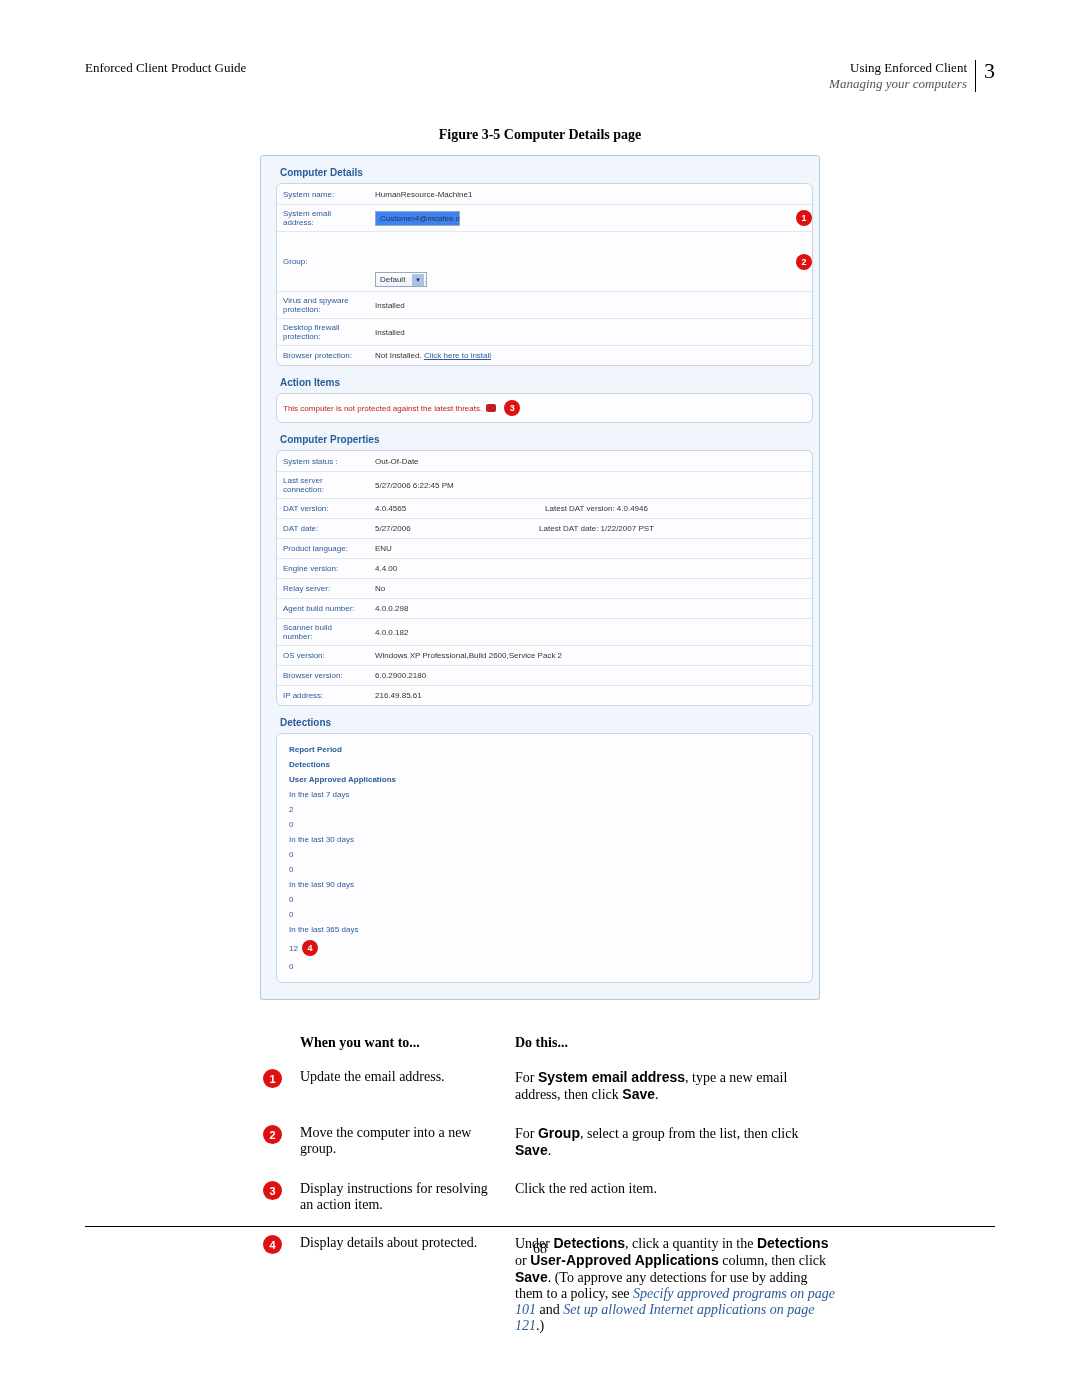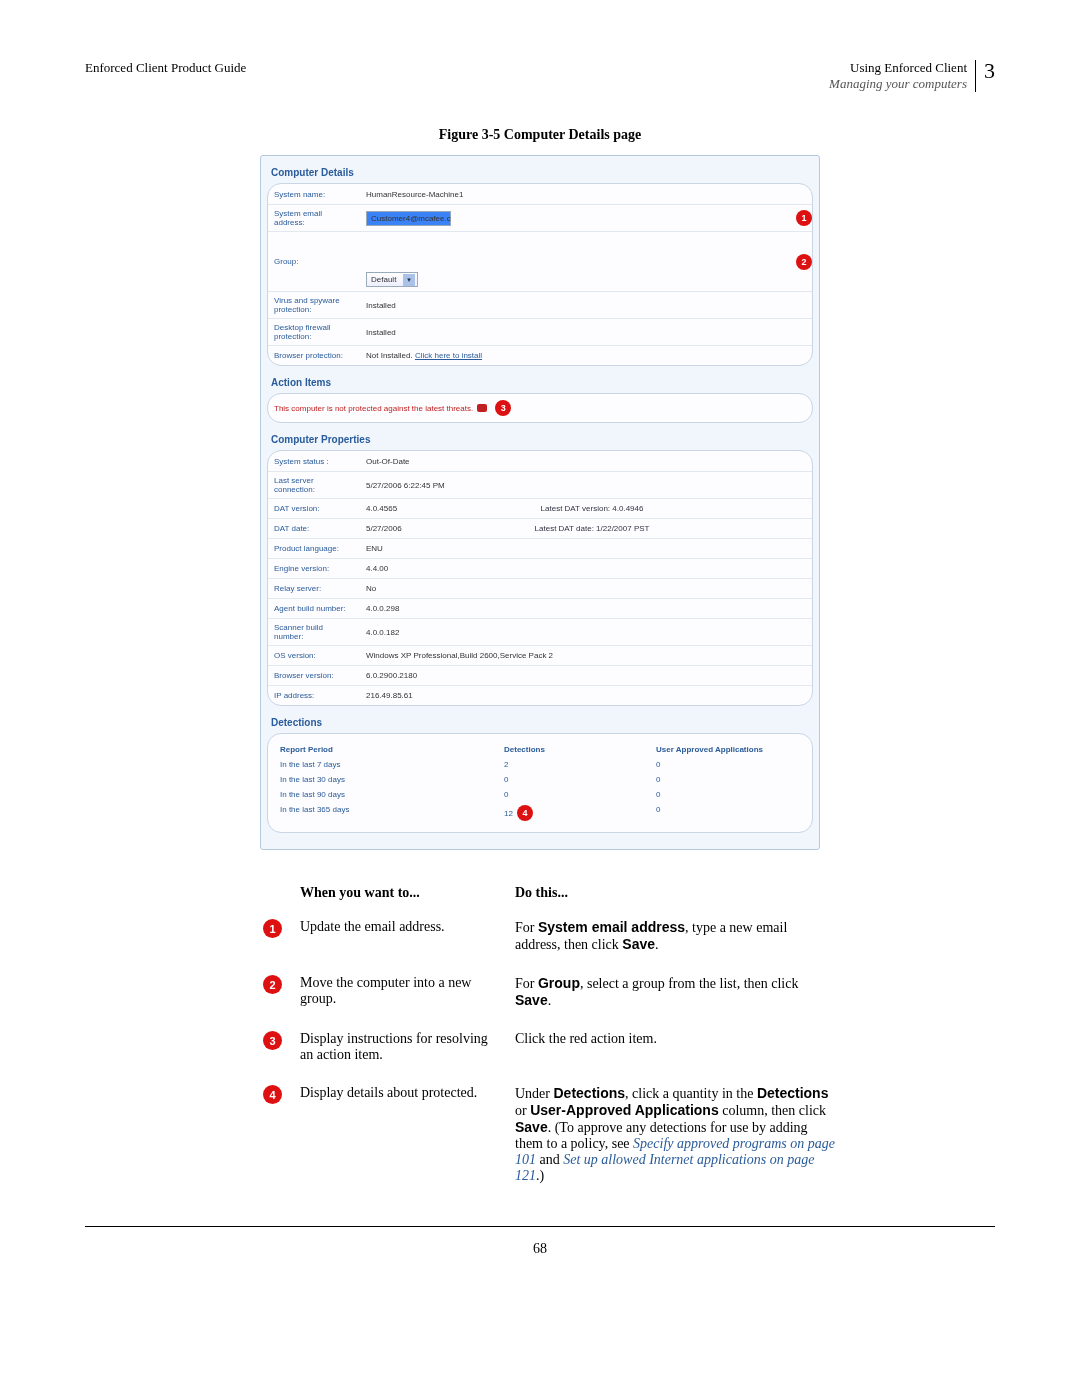--- a/index.html
+++ b/index.html
@@ -48,32 +48,32 @@
   }
   .screenshot {
     width: 560px;
     margin: 0 auto;
     background: #f0f6fb;
     border: 1px solid #b4c9de;
     border-radius: 3px;
     font-family: Arial, Helvetica, sans-serif;
     font-size: 8.5px;
     color: #334;
-    padding: 6px 6px 10px 6px;
+    padding: 6px 6px 10px 15px;
   }
   .section-title {
     color: #2a5b9a;
     font-weight: bold;
     font-size: 10px;
     padding: 5px 4px;
   }
   .panel {
     background: #fdfdff;
     border: 1px solid #c8d6e6;
-    border-radius: 14px;
+    border-radius: 6px;
     margin-bottom: 6px;
     overflow: hidden;
   }
   .kv-row {
     display: flex;
     border-top: 1px solid #e1e8f0;
     min-height: 20px;
     align-items: center;
   }
   .kv-row:first-child { border-top: none; }
@@ -158,20 +158,21 @@
     font-family: Arial, sans-serif;
     margin-left: 4px;
     flex-shrink: 0;
   }
   .det-table {
     width: 100%;
     padding: 8px;
   }
   .det-header, .det-row {
     display: flex;
+    flex-direction: column;
   }
   .det-header div {
     color: #2a5b9a;
     font-weight: bold;
     font-size: 8px;
     padding: 3px 4px;
   }
   .det-row div {
     color: #2a5b9a;
     font-size: 8px;

